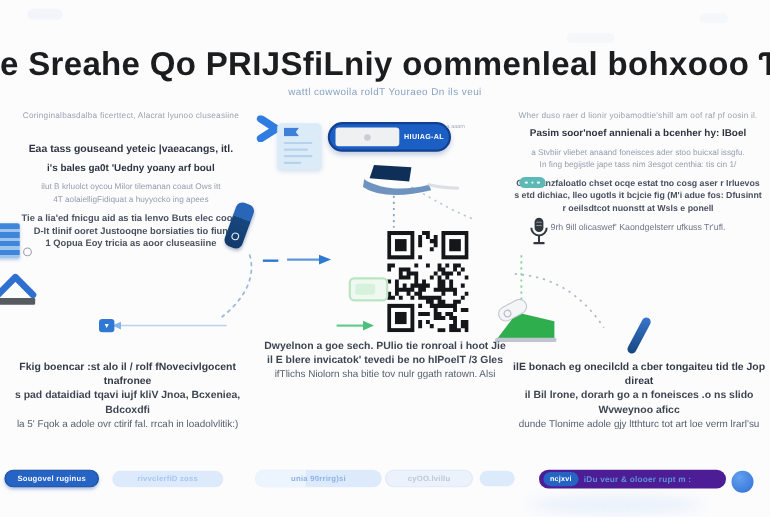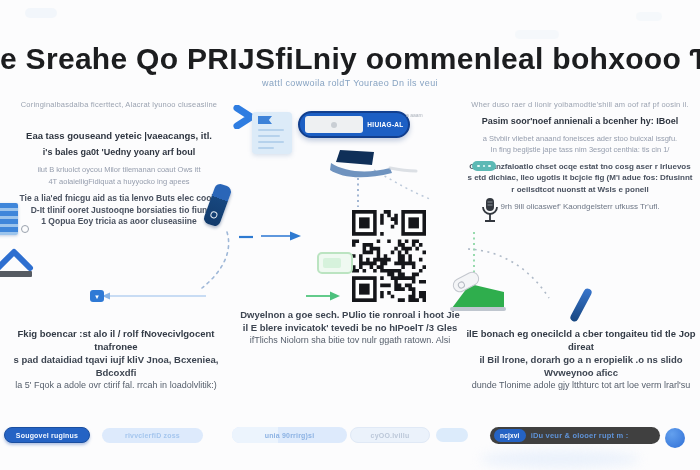--- a/index.html
+++ b/index.html
@@ -110,21 +110,21 @@
     font-size:7px;letter-spacing:.2px;box-sizing:border-box;cursor:pointer;}
   .pill.primary{left:4px;top:427px;width:86px;height:16px;background:#2563c4;border:1px solid #1b4fa0;
     color:#f2f7ff;font-weight:700;box-shadow:0 2px 3px rgba(40,90,180,.35);}
   .pill.p2{left:102px;top:428px;width:101px;height:15px;background:#ddeafc;color:#a5c6ee;font-weight:700;}
   .pill.p3{left:232px;top:427px;width:115px;height:16px;background:#ddeafc;color:#8cb2e3;font-weight:700;overflow:hidden;}
   .pill.p3::before{content:"";position:absolute;left:0;top:0;width:46px;height:100%;background:#ecf4fd;}
   .pill.p3 span{position:relative;}
   .pill.p4{left:350px;top:427px;width:80px;height:16px;background:#ebf2fb;border:1px solid #e0e9f6;
     color:#bcc8d9;font-weight:700;}
   .pill.p5{left:436px;top:428px;width:32px;height:14px;background:#dcebfb;}
-  .pill.p6{left:490px;top:427px;width:170px;height:17px;background:#404040;color:#5f93d8;font-weight:700;
+  .pill.p6{left:490px;top:427px;width:170px;height:17px;background:#4c1d95;color:#5f93d8;font-weight:700;
     justify-content:flex-start;padding-left:4px;gap:5px;font-size:7.5px;}
   .pill-badge{height:13px;padding:0 6px;border-radius:7px;background:#2563c4;color:#fff;
     display:flex;align-items:center;font-size:6.5px;font-weight:700;}
   .avatar{left:665px;top:428px;width:20px;height:20px;border-radius:50%;
     background:radial-gradient(circle at 35% 30%,#63a0ee,#2f6fd6);cursor:pointer;}
   .glow{left:480px;top:450px;width:160px;height:18px;background:#e3edfb;border-radius:50%;
     filter:blur(6px);opacity:.7;}
   svg{display:block;}
 </style>
 </head>
@@ -275,21 +275,21 @@
     <div class="c2">s pad dataidiad tqavi iujf kliV Jnoa, Bcxeniea, Bdcoxdfi</div>
     <div class="c3">la 5' Fqok a adole ovr ctirif fal. rrcah in loadolvlitik:)</div>
   </div>
   <div class="abs caption" style="left:240px;top:308px;width:220px;">
     <div class="c2">Dwyelnon a goe sech. PUlio tie ronroal i hoot Jie</div>
     <div class="c2">il E blere invicatok' tevedi be no hIPoelT /3 Gles</div>
     <div class="c3">ifTlichs Niolorn sha bitie tov nulr ggath ratown. Alsi</div>
   </div>
   <div class="abs caption" style="left:462px;top:327px;width:238px;">
     <div class="c1">ilE bonach eg onecilcld a cber tongaiteu tid tle Jop direat</div>
-    <div class="c2">il Bil lrone, dorarh go a n eropielik .o ns slido Wvweynoo aficc</div>
+    <div class="c2">il Bil lrone, dorarh go a n foneisces .o ns slido Wvweynoo aficc</div>
     <div class="c3">dunde Tlonime adole gjy ltthturc tot art loe verm lrarl'su</div>
   </div>
 
   <div class="pill primary">
     <span>Sougovel ruginus</span>
   </div>
   <div class="pill p2">
     <span>rivvclerfiD zoss</span>
   </div>
   <div class="pill p3">

